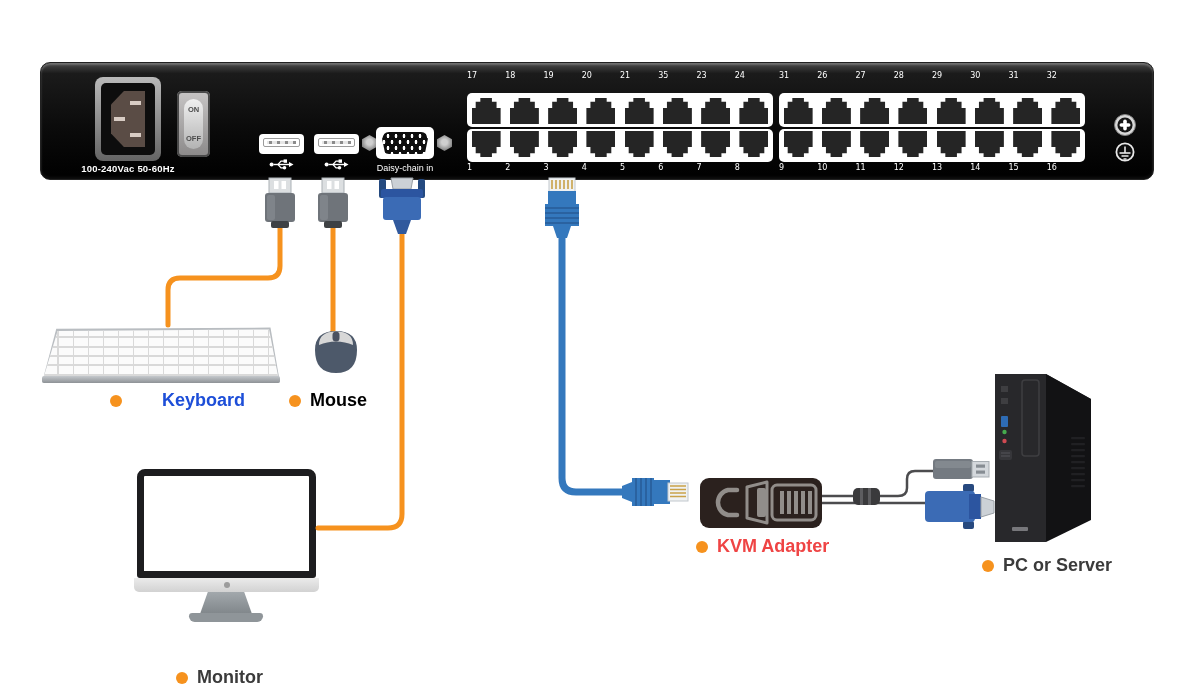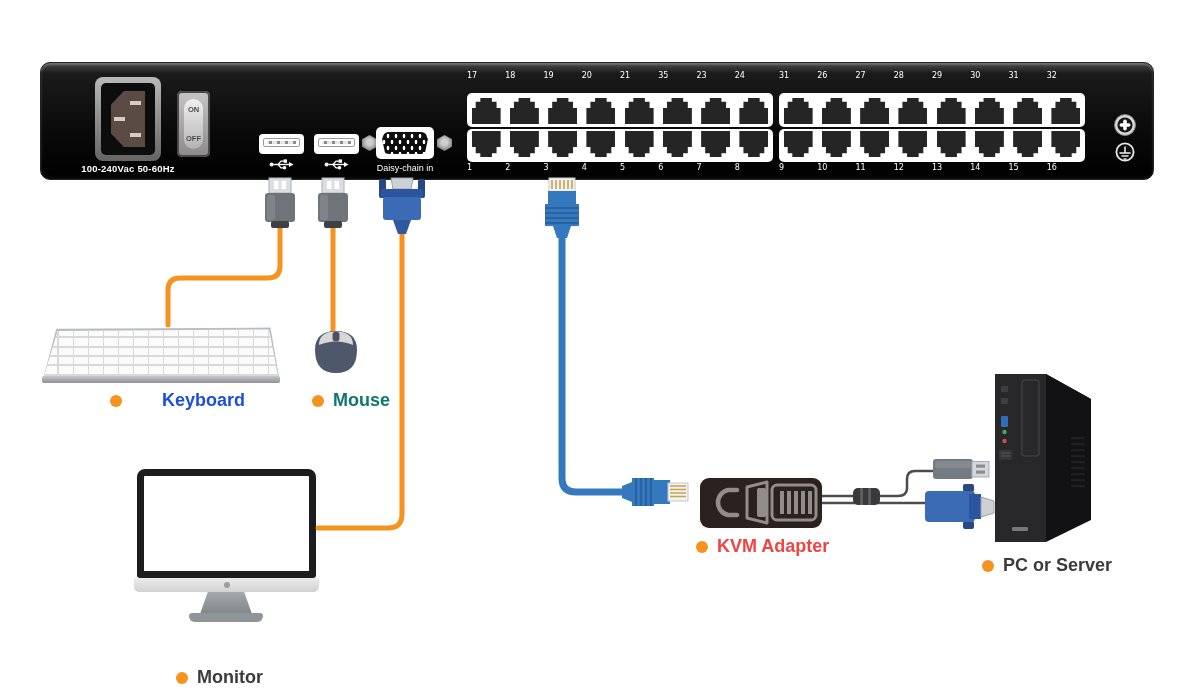--- a/index.html
+++ b/index.html
@@ -442,21 +442,21 @@
       <path d="M1119.5 153 H1130.5" stroke="#e8e8e8" stroke-width="1.6"></path>
       <path d="M1121.5 156 H1128.5" stroke="#e8e8e8" stroke-width="1.5"></path>
       <path d="M1123.5 159 H1126.5" stroke="#e8e8e8" stroke-width="1.5"></path>
     </g>
   </svg>
 
   <div class="dev-label" style="left: 110px; top: 390px; color: #1d4ed8; gap: 40px;">
     <span class="bullet" style="background: rgb(246, 146, 30);"></span>
     <span>Keyboard</span>
   </div>
-  <div class="dev-label" style="left: 312px; top: 390px; color: #0f766e;">
+  <div class="dev-label" style="left: 289px; top: 390px; color: #000000;">
     <span class="bullet" style="background: rgb(246, 146, 30);"></span>
     <span>Mouse</span>
   </div>
   <div class="dev-label" style="left: 176px; top: 631px; color: rgb(59, 59, 59); margin-top: 36px;">
     <span class="bullet" style="background: rgb(246, 146, 30);"></span>
     <span>Monitor</span>
   </div>
   <div class="dev-label" style="left: 696px; top: 536px; color: #ef4444;">
     <span class="bullet" style="background: rgb(246, 146, 30);"></span>
     <span>KVM Adapter</span>

